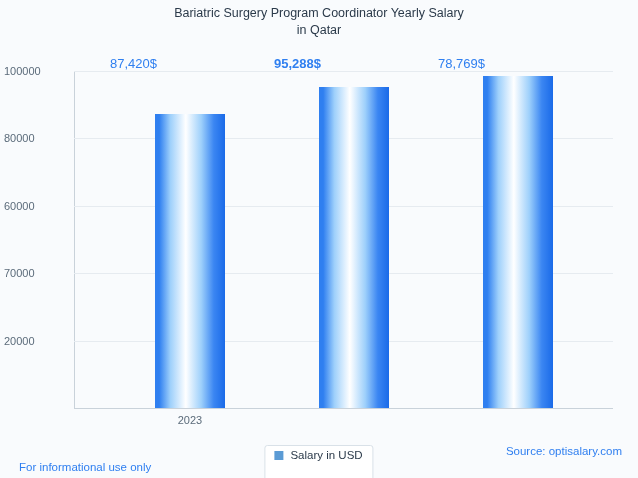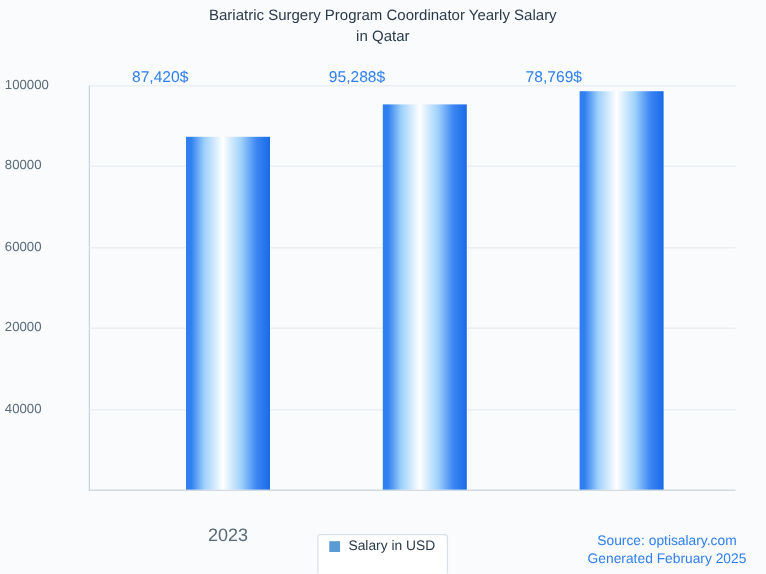--- a/index.html
+++ b/index.html
@@ -94,26 +94,25 @@
     position: absolute;
     font-size: 13px;
     color: #2f7ff0;
     text-align: left;
     width: 160px;
     transform: translateX(-50%);
   }
   .xtick {
     position: absolute;
     top: 414px;
-    font-size: 15px;
+    font-size: 11px;
     color: #5b6b7a;
     text-align: center;
     width: 120px;
     transform: translateX(-50%);
-    margin-top: 24px;
   }
   .legend {
     position: absolute;
     left: 50%;
     transform: translateX(-50%);
     top: 445px;
     display: flex;
     align-items: center;
     gap: 7px;
     border: 1px solid #d9e1e8;
@@ -153,49 +152,49 @@
 
 <div id="chart-root">
 
   <div class="title">Bariatric Surgery Program Coordinator Yearly Salary
 in Qatar</div>
 
   <div class="ytick-wrap">
     <div class="ytick" style="top:71px;">100000</div>
     <div class="ytick" style="top:138px;">80000</div>
     <div class="ytick" style="top:206px;">60000</div>
-    <div class="ytick" style="top:273px;">20000</div>
-    <div class="ytick" style="top:341px;">40000</div>
+    <div class="ytick" style="top:273px;">70000</div>
+    <div class="ytick" style="top:341px;">20000</div>
   </div>
 
   <div class="axis-y-line"></div>
   <div class="axis-x-line"></div>
 
   <div class="plot">
     <div class="gridline" style="top:0px;"></div>
     <div class="gridline" style="top:67px;"></div>
     <div class="gridline" style="top:135px;"></div>
     <div class="gridline" style="top:202px;"></div>
     <div class="gridline" style="top:270px;"></div>
 
     <div class="bar" style="left:81px;  height:294px;"></div>
     <div class="bar" style="left:245px; height:321px;"></div>
     <div class="bar" style="left:409px; height:332px;"></div>
   </div>
 
   <div class="bar-label" style="left:190px; top:56px;">87,420$</div>
-  <div class="bar-label" style="left:354px; top:56px;">95,288$</div>
+  <div class="bar-label" style="left:354px; top:56px;font-weight:bold;">95,288$</div>
   <div class="bar-label" style="left:518px; top:56px;">78,769$</div>
 
   <div class="xtick" style="left:190px;">2023</div>
 
   <div class="legend">
     <span class="legend-swatch"></span>
     <span class="legend-label">Salary in USD</span>
   </div>
 
+  <div class="footer-left">For informational use only</div>
 
   <div class="footer-right">
     <div>Source: optisalary.com</div>
-    <div>Generated February 2025</div>
   </div>
 
 </div>
 
 </body></html>

